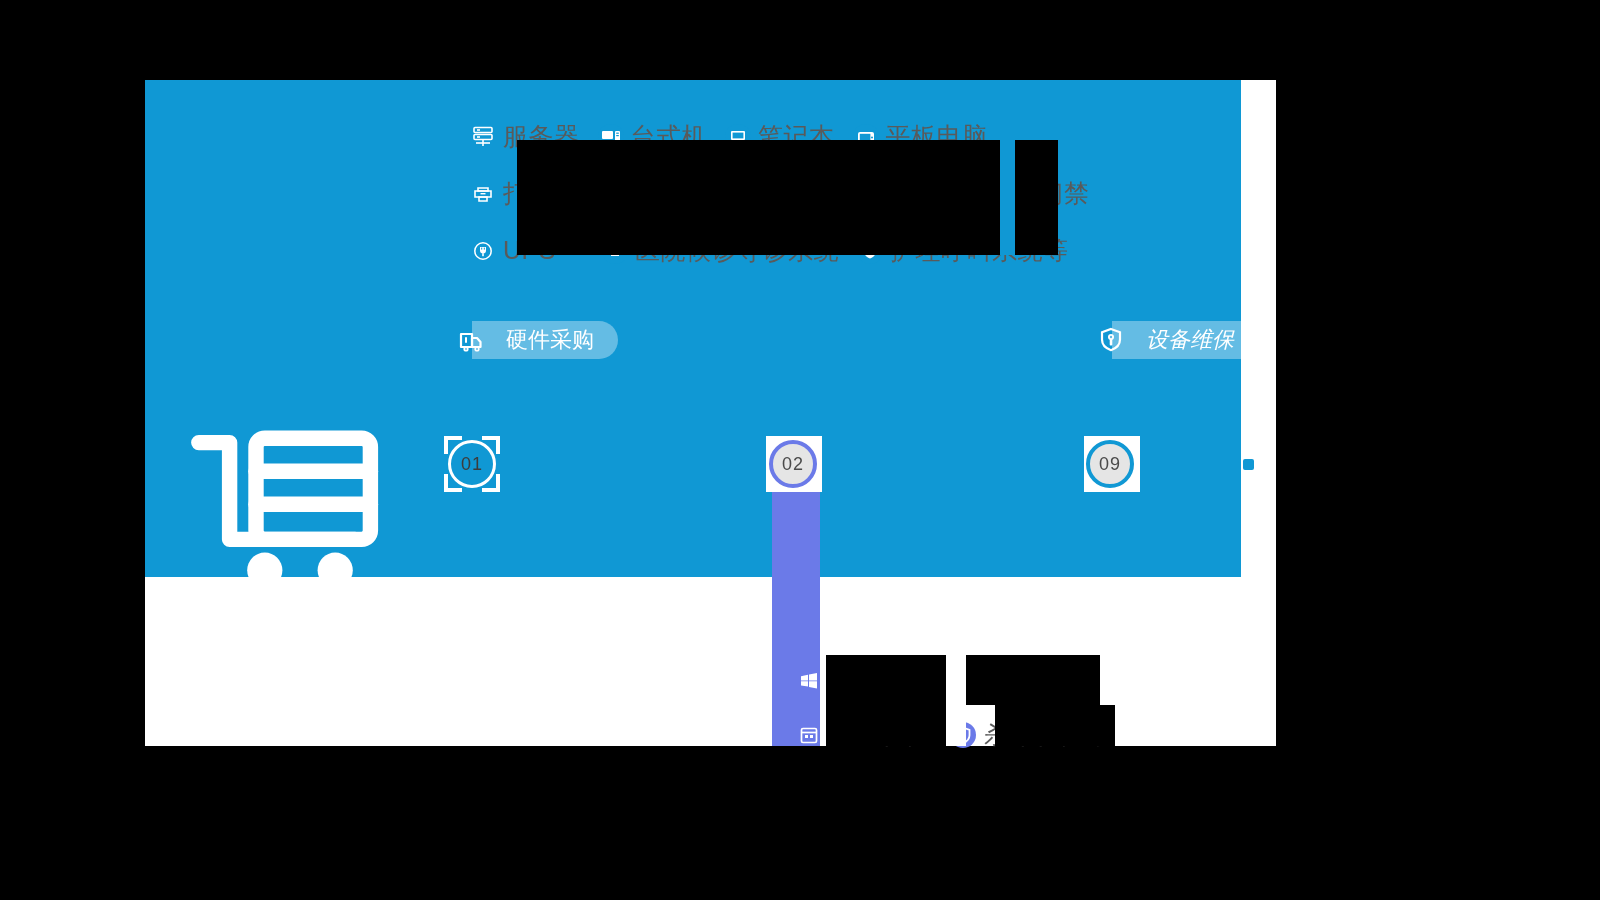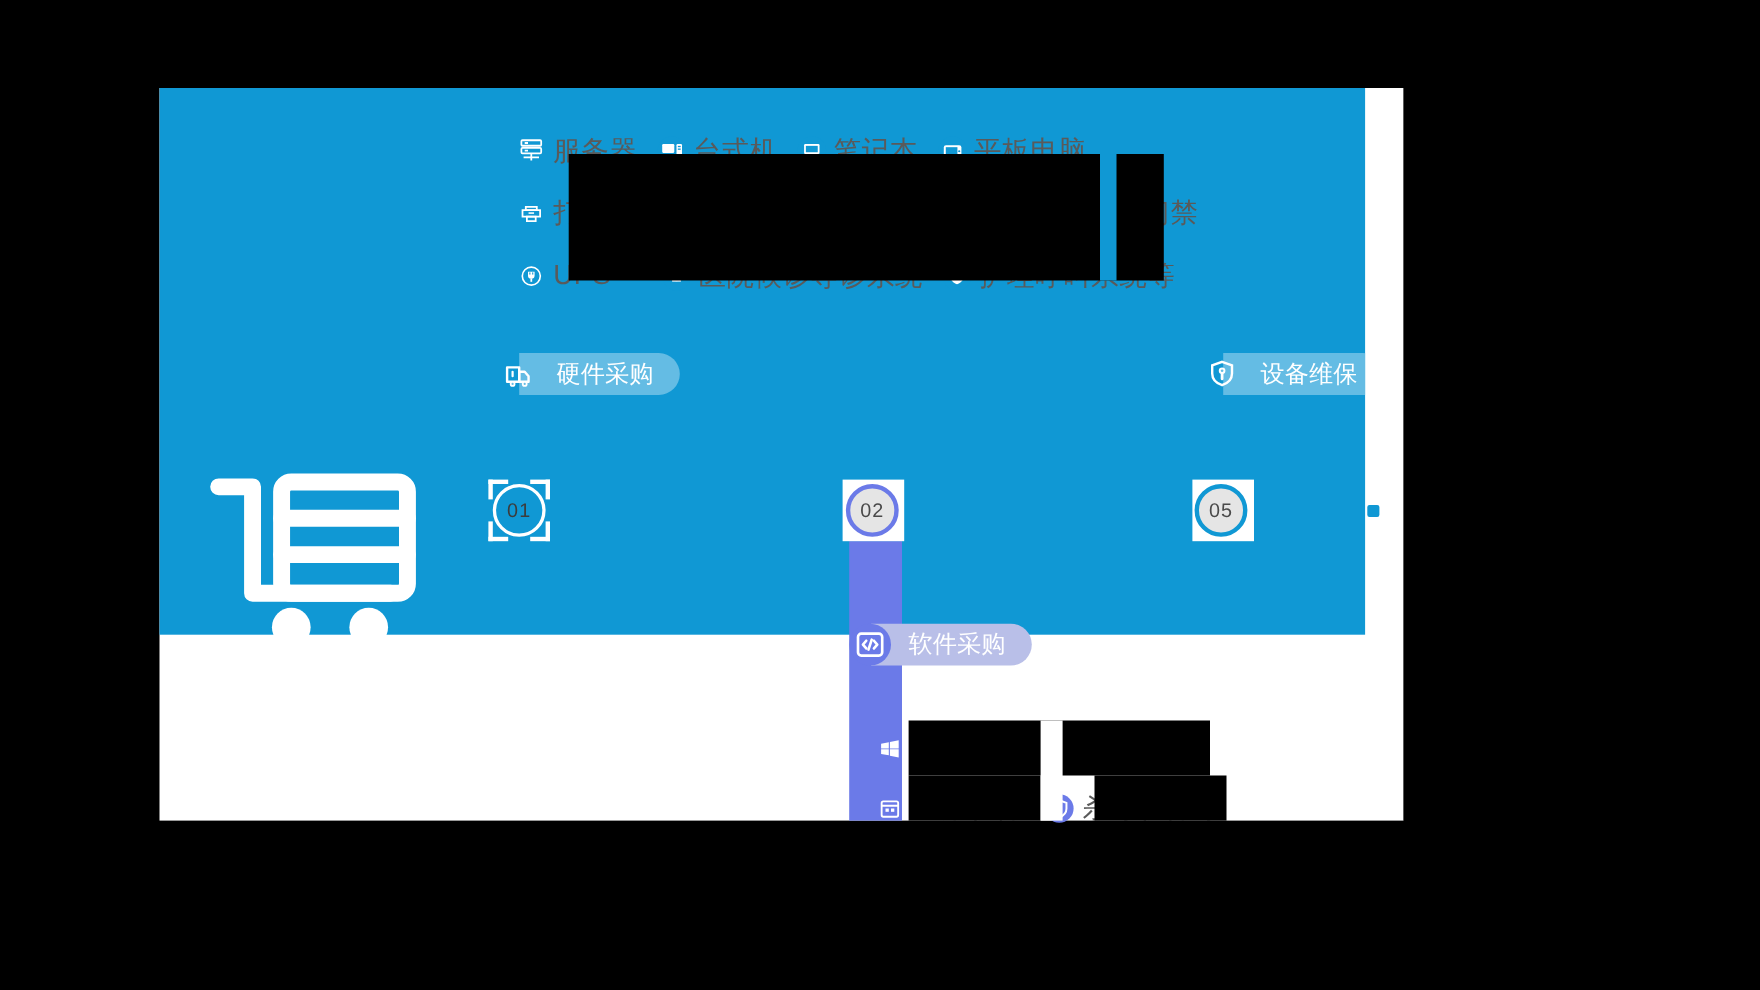--- a/index.html
+++ b/index.html
@@ -40,21 +40,21 @@
   .pill-hw{left:452px;top:321px;}
   .pill-hw .ptxt{background:#64bce4;}
   .pill-mt{left:1092px;top:321px;}
   .pill-mt .ptxt{background:#64bce4;}
   .pill-sw{left:772px;top:567px;}
   .pill-sw .pico circle{fill:#6b7ae8;}
   .pill-sw .ptxt{background:#b9bfe8;}
 
   
   .clip-panel{position:absolute;left:145px;top:80px;width:1096px;height:497px;overflow:hidden;}
-  .clip-panel .pill-mt{left:947px;top:241px;}
+  .clip-panel .pill-mt{left:947px;top:241px;font-style:italic;}
 
   
   .badge{position:absolute;width:48px;height:48px;}
   .badge .ring{position:absolute;left:0;top:0;width:48px;height:48px;border-radius:50%;
                background:#e5e5e5;box-sizing:border-box;display:flex;align-items:center;justify-content:center;}
   .badge .num{font-size:18px;color:#4a4a4a;letter-spacing:1px;}
   .badge-01{left:448px;top:440px;}
   .badge-01 .ring{border:3px solid #ffffff;background:transparent;}
   .badge-01 .num{color:#3c3c3c;}
   .badge-01 .brk{position:absolute;width:14px;height:14px;border-color:#ffffff;border-style:solid;border-width:0;}
@@ -316,34 +316,20 @@
             <circle cx="34" cy="66" r="8"></circle>
             <circle cx="66" cy="66" r="8"></circle>
           </g>
         </svg>
     </span>
     <div class="cart-label">代采购</div>
   </div>
 
   <div class="v-bar"></div>
 
-  <div class="pill pill-sw">
-    <span class="pico">
-      <svg viewBox="0 0 38 38">
-          <circle cx="19" cy="19" r="19" fill="#6b7ae8"></circle>
-        <rect x="8" y="9" width="22" height="20" rx="3" fill="none" stroke="#fff" stroke-width="2.4"></rect>
-        <g fill="none" stroke="#fff" stroke-width="2.4" stroke-linecap="round" stroke-linejoin="round">
-          <path d="M15.5 15.5L12.5 19l3 3.5"></path>
-            <path d="M22.5 15.5L25.5 19l-3 3.5"></path>
-          <line x1="20.5" y1="14.5" x2="17.5" y2="23.5"></line>
-          </g>
-        </svg>
-    </span>
-    <span class="ptxt">软件采购</span>
-  </div>
 
   <div class="sw-grid">
     <div class="sw-row">
       <div class="sw-item">
         <span class="sico">
           <svg viewBox="0 0 26 26">
               <g fill="#fff">
             <path d="M5 9.2l7-1.4v5.6H5z"></path>
                 <path d="M13 7.6l8-1.6v7.4h-8z"></path>
             <path d="M5 14.2h7v5.4l-7-1.2z"></path>
@@ -411,20 +397,20 @@
   <div class="sq-02"></div>
   <div class="badge badge-02">
     <div class="ring">
       <span class="num">02</span>
     </div>
   </div>
 
   <div class="sq-03"></div>
   <div class="badge badge-03">
     <div class="ring">
-      <span class="num">05</span>
+      <span class="num">09</span>
     </div>
   </div>
 
   <div class="dot"></div>
   <div class="occl occl-right"></div>
 
 </div>
 
 </body></html>

